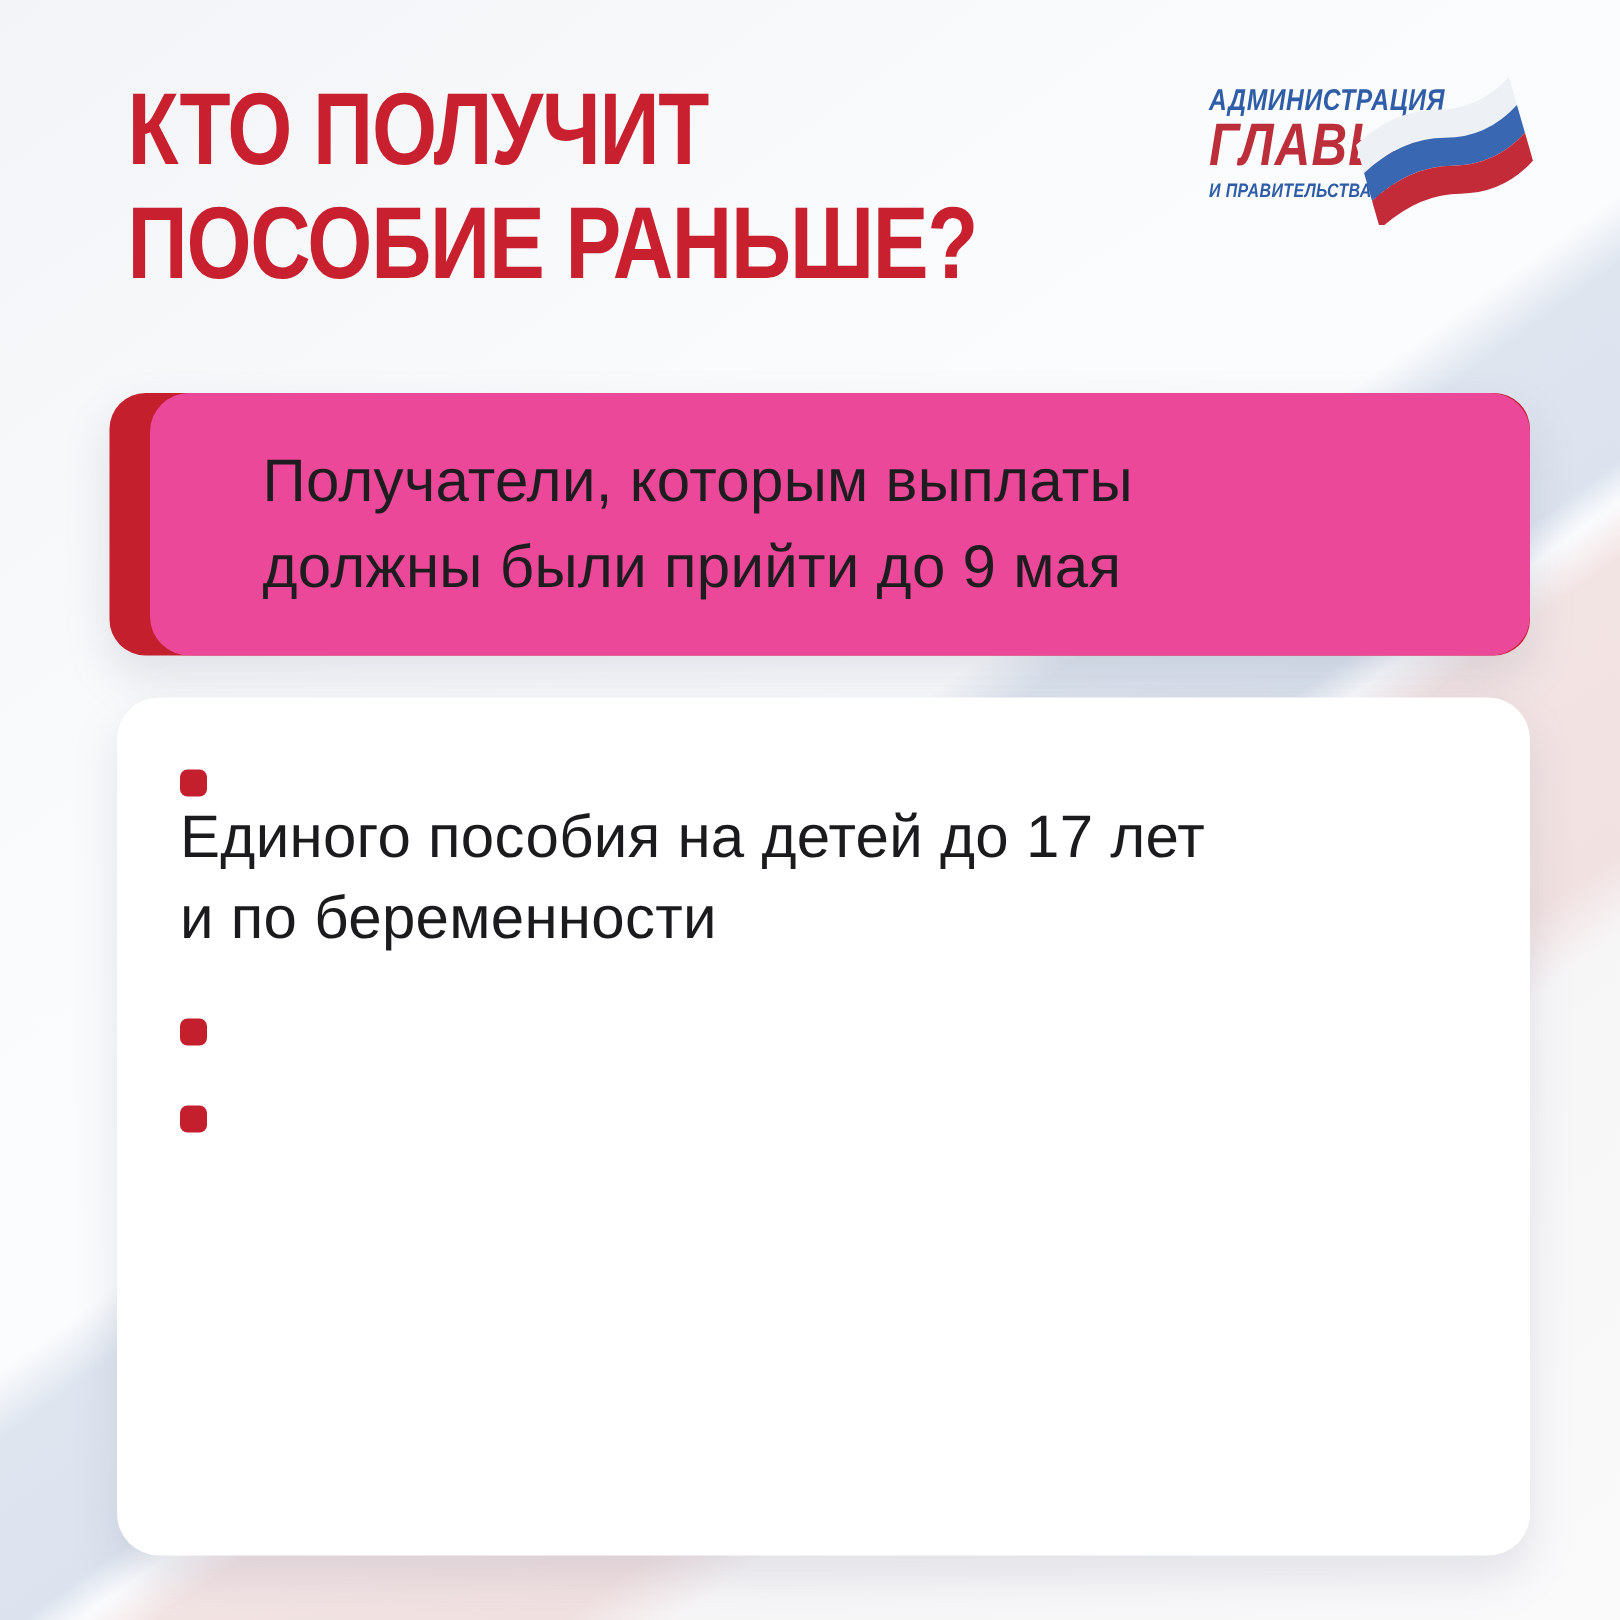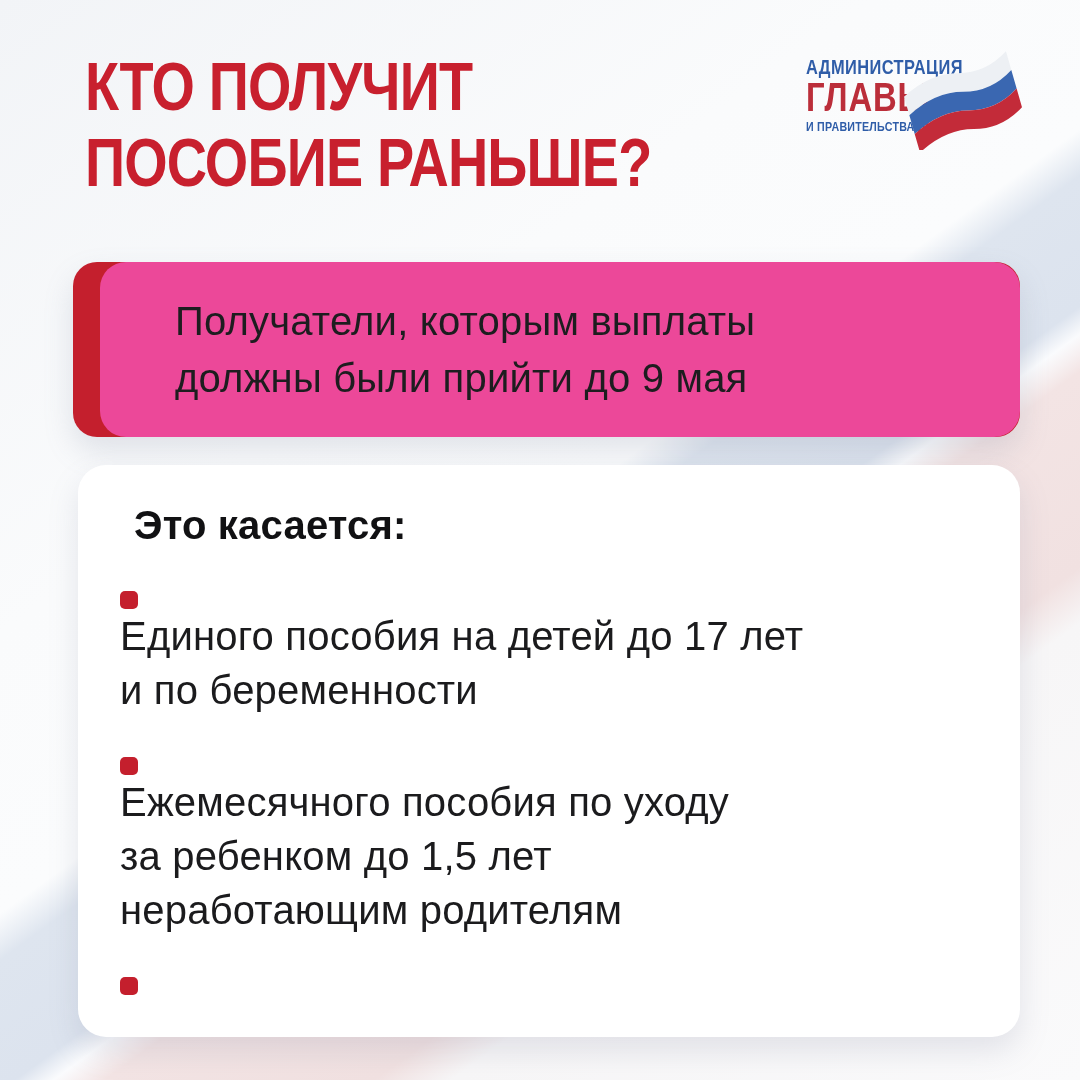--- a/index.html
+++ b/index.html
@@ -29,21 +29,21 @@
 
   
   .title{
     position:absolute;left:85px;top:48px;
     color:#c8202e;font-weight:bold;font-size:68px;line-height:76px;
     letter-spacing:-1px;transform:scaleX(0.82);transform-origin:left top;
     white-space:nowrap;
   }
   .title span{display:block;}
 
-  .logo{position:absolute;left:800px;top:56px;width:240px;height:95px;}
+  .logo{position:absolute;left:800px;top:56px;width:240px;height:95px;font-style:italic;}
   .logo-text{
     position:absolute;left:6px;top:0;
     transform:scaleX(0.82);transform-origin:left top;white-space:nowrap;
   }
   .logo-l1{color:#2f5da8;font-weight:bold;font-size:20px;line-height:22px;letter-spacing:0.5px;}
   .logo-l2{color:#bb2e3a;font-weight:bold;font-size:40px;line-height:38px;letter-spacing:1px;}
   .logo-l3{color:#2f5da8;font-weight:bold;font-size:13px;line-height:15px;letter-spacing:0.3px;margin-top:3px;}
   .logo-flag{position:absolute;left:100px;top:-6px;}
 
   
@@ -111,37 +111,31 @@
   </div>
 
   <div class="card1">
     <div class="card1-inner">
       <div class="line">Получатели, которым выплаты</div>
       <div class="line">должны были прийти до 9 мая</div>
     </div>
   </div>
 
   <div class="card2">
-    <h2>Это касается:</h2>
 
     <div class="bullet-item">
       <div class="bullet-marker"></div>
       <div class="bullet-text">
         <span>Единого пособия на детей до 17 лет</span>
         <span>и по беременности</span>
       </div>
     </div>
 
     <div class="bullet-item">
       <div class="bullet-marker"></div>
-      <div class="bullet-text">
-        <span>Ежемесячного пособия по уходу</span>
-        <span>за ребенком до 1,5 лет</span>
-        <span>неработающим родителям</span>
-      </div>
     </div>
 
     <div class="bullet-item">
       <div class="bullet-marker"></div>
     </div>
   </div>
 
 </div>
 
 </body></html>

